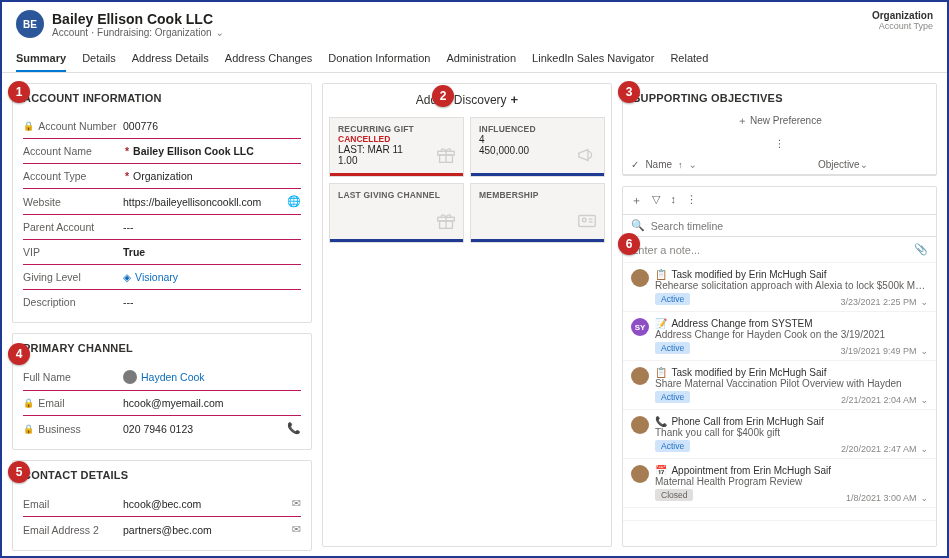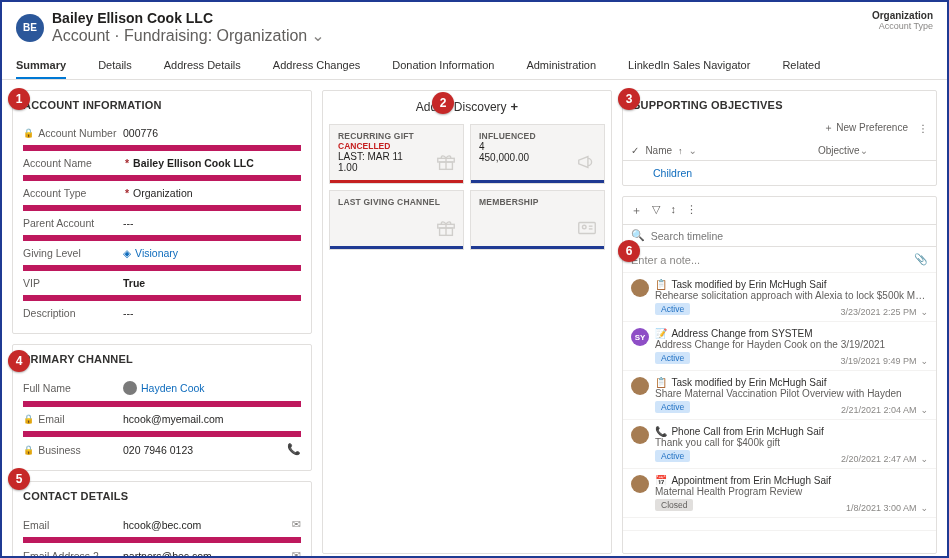--- a/index.html
+++ b/index.html
@@ -18,39 +18,39 @@
     justify-content: space-between;
   }
   .header-left { display: flex; align-items: center; gap: 8px; }
   .avatar {
     width: 28px; height: 28px; border-radius: 50%;
     background: #2b579a; color: #fff; font-size: 10px; font-weight: 600;
     display: flex; align-items: center; justify-content: center;
   }
   .title-block { display: flex; flex-direction: column; }
   .page-title { font-size: 14px; font-weight: 600; color: #201f1e; }
-  .page-subtitle { font-size: 16px; color: #605e5c; display:flex; align-items:center; gap:4px;}
+  .page-subtitle { font-size: 10px; color: #605e5c; display:flex; align-items:flex-start; gap:4px;}
   .header-right { text-align: right; font-size: 10px; }
   .hr-top { font-weight: 600; color: #323130; }
   .hr-sub { color: #8a8886; font-size: 9px; }
 
-  .tabbar { display: flex; gap: 32px; padding: 0 14px; border-bottom: 1px solid #e1dfdd; margin-top:4px;}
+  .tabbar { display: flex; gap: 16px; padding: 0 14px; border-bottom: 1px solid #e1dfdd; margin-top:4px;}
   .tabbar .tab { padding: 6px 0; font-size: 11px; color: #323130; cursor: pointer; }
   .tabbar .tab.active { border-bottom: 2px solid #0078d4; font-weight: 600; }
 
   .main { display: flex; gap: 10px; padding: 10px; height: calc(100% - 70px); }
   .col { display: flex; flex-direction: column; gap: 10px; }
   .col-left { width: 300px; }
   .col-mid { width: 290px; }
   .col-right { flex: 1; min-width:0; }
 
   .panel { border: 1px solid #e1dfdd; border-radius: 2px; background:#fff; }
   .panel-header { font-size: 11px; font-weight: 600; padding: 8px 10px; color:#323130; letter-spacing: .2px;}
   .panel-body { padding: 2px 10px 8px 10px; }
-  .field-row { display:flex; align-items:center; padding: 6px 0; border-top: 6px solid #be185d; font-size:10.5px; }
+  .field-row { display:flex; align-items:center; padding: 6px 0; border-top: 1px solid #be185d; font-size:10.5px; }
   .field-row:first-child { border-top:none; }
   .field-label { width: 100px; color:#605e5c; display:flex; align-items:center; gap:4px;}
   .field-value { flex:1; color:#201f1e; display:flex; align-items:center; gap:4px;}
   .field-value.link { color:#0f6cbd; }
   .req { color:#a4262c; font-weight:700; margin-left:2px; }
   .lock { color:#8a8886; font-size:9px; }
   .row-icon-right { color:#8a8886; font-size:11px; margin-left:auto; }
 
   .discovery { text-align:center; padding:8px 0 10px 0; font-size:12px; color:#323130; }
   .discovery .plus { font-weight:700; font-size:13px; margin-left:4px; }
@@ -61,21 +61,21 @@
     padding:6px 8px; overflow:hidden;
   }
   .tile .bar { position:absolute; left:0; right:0; bottom:0; height:3px; background:#1f3a93; }
   .tile.cancelled .bar { background:#c52020; }
   .tile-title { font-size:8.5px; font-weight:700; color:#605e5c; letter-spacing:.2px;}
   .tile-sub { font-size:8.5px; font-weight:700; }
   .tile-line { font-size:10px; color:#201f1e; }
   .tile-icon { position:absolute; right:6px; bottom:8px; color:#d0cecb; }
   .tile-icon svg { width:22px; height:22px; }
 
-  .obj-toolbar { display:flex; justify-content:flex-end; gap:10px; padding:2px 8px 6px 8px; color:#605e5c; font-size:10px; align-items:center;}
+  .obj-toolbar { display:flex; justify-content:flex-end; gap:10px; padding:2px 8px 6px 8px; color:#605e5c; font-size:10px; align-items:center;flex-direction:column;}
   .obj-table-head { display:flex; font-size:10px; color:#605e5c; border-bottom:1px solid #e1dfdd; padding:4px 8px;}
   .obj-col1 { flex:1; display:flex; align-items:center; gap:6px;}
   .obj-col2 { width:110px; display:flex; align-items:center; }
   .obj-row { display:flex; padding:6px 8px; font-size:10.5px;}
   .obj-row .obj-col1 { color:#0f6cbd; padding-left:22px;}
 
   .timeline-toolbar { display:flex; align-items:center; padding:6px 8px; gap:8px; border-bottom:1px solid #e1dfdd;}
   .tl-title { font-weight:600; font-size:11px; flex:1;}
   .tl-icons { display:flex; gap:10px; color:#605e5c; }
   .tl-search { display:flex; align-items:center; gap:6px; padding:4px 8px; border-bottom:1px solid #e1dfdd; color:#8a8886;}
@@ -166,40 +166,49 @@
           <div class="field-label">
               <span>Account Type</span>
             </div>
           <div class="field-value">
               <span class="req">*</span>
               <span>Organization</span>
             </div>
         </div>
         <div class="field-row">
           <div class="field-label">
+              <span>Website</span>
+            </div>
+          <div class="field-value">
+              <span>https://baileyellisoncookll.com</span>
+              <span class="row-icon-right">🌐</span>
+            </div>
+        </div>
+        <div class="field-row">
+          <div class="field-label">
               <span>Parent Account</span>
             </div>
           <div class="field-value">---</div>
+        </div>
+        <div class="field-row">
+          <div class="field-label">
+              <span>VIP</span>
+            </div>
+          <div class="field-value" style="font-weight:600;">True</div>
         </div>
         <div class="field-row">
           <div class="field-label">
               <span>Giving Level</span>
             </div>
           <div class="field-value link">
               <span class="link-pill">
                 <span style="color:#0f6cbd;">◈</span>
                 <span>Visionary</span>
               </span>
             </div>
-        </div>
-        <div class="field-row">
-          <div class="field-label">
-              <span>VIP</span>
-            </div>
-          <div class="field-value" style="font-weight:600;">True</div>
         </div>
         <div class="field-row">
           <div class="field-label">
               <span>Description</span>
             </div>
           <div class="field-value">---</div>
         </div>
       </div>
     </div>
 
@@ -334,26 +343,20 @@
             <span>✓</span>
             <span>Name</span> 
             <span class="arrow-up">↑</span> 
             <span class="chev">⌄</span>
           </div>
         <div class="obj-col2">
             <span>Objective</span> 
             <span class="chev">⌄</span>
           </div>
       </div>
-      <div id="objrows">
-          <div class="obj-row">
-            <div class="obj-col1">Children</div>
-            <div class="obj-col2"></div>
-          </div>
-        </div>
     </div>
 
     <div class="num-badge" style="top:150px;left:-4px;">6</div>
     <div class="panel" style="flex:1; display:flex; flex-direction:column; min-height:0;">
       <div class="timeline-toolbar">
         <div class="tl-icons">
           <span>＋</span>
           <span>▽</span>
           <span>↕</span>
           <span>⋮</span>

